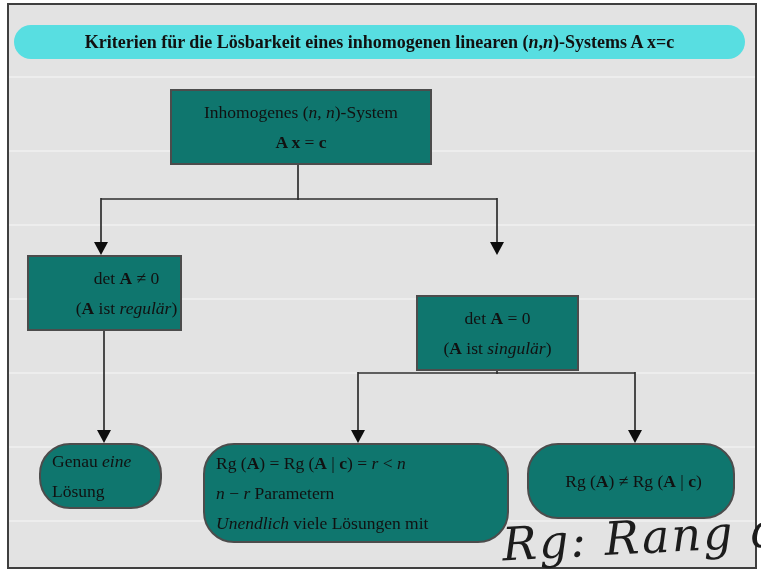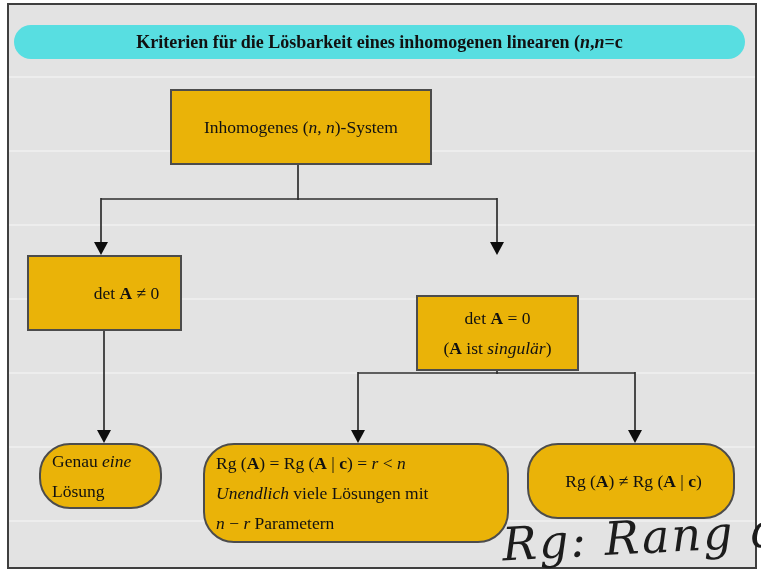--- a/index.html
+++ b/index.html
@@ -23,21 +23,21 @@
   .title-pill{
     position:absolute;left:14px;top:25px;width:731px;height:34px;
     border-radius:17px;
     display:flex;align-items:center;justify-content:center;
     font-size:18px;font-weight:bold;
     white-space:nowrap;
   }
   .node{
     position:absolute;box-sizing:border-box;
     border:2px solid #4c4c4c;
-    background:#eab308;
+    background:#0f766e;
     font-size:17.5px;
     display:flex;flex-direction:column;justify-content:center;
   }
   .node .nline{line-height:30px;white-space:nowrap;}
   .node.centered{text-align:center;}
   .node.lefted{padding-left:11px;padding-right:6px;text-align:left;border-radius:31px;}
   .node-root{left:170px;top:89px;width:262px;height:76px;}
   .node-regular{left:27px;top:255px;width:155px;height:76px;padding-left:44px;}
   .node-singular{left:416px;top:255px;width:163px;height:76px;margin-top:40px;}
   .node-unique{left:39px;top:443px;width:123px;height:66px;}
@@ -85,46 +85,49 @@
     <polygon points="351,430 365,430 358,443"></polygon>
     <line x1="635" y1="372" x2="635" y2="431"></line>
     <polygon points="628,430 642,430 635,443"></polygon>
   </svg>
 
   <div class="title-pill" id="title-pill" style="background: rgb(88, 222, 225);">
       <span class="seg-b">Kriterien für die Lösbarkeit eines inhomogenen linearen  (</span>
       <span class="seg-bi">n</span>
       <span class="seg-b">, </span>
       <span class="seg-bi">n</span>
+      <span class="seg-b">)-Systems  A x </span>
       <span class="seg-b">= </span>
       <span class="seg-b">c</span>
     </div>
 
   <div class="node node-root centered">
     <div class="nline"><span>Inhomogenes  (</span><span class="seg-i">n</span><span>, </span><span class="seg-i">n</span><span>)-System</span></div>
+    <div class="nline"><span class="seg-b">A x</span><span> = </span><span class="seg-b">c</span></div>
   </div>
 
   <div class="node node-regular centered">
     <div class="nline"><span>det </span><span class="seg-b">A</span><span> ≠ 0</span></div>
+    <div class="nline"><span>(</span><span class="seg-b">A</span><span>  ist </span><span class="seg-i">regulär</span><span>)</span></div>
   </div>
 
   <div class="node node-singular centered">
     <div class="nline"><span>det </span><span class="seg-b">A</span><span> = 0</span></div>
     <div class="nline"><span>(</span><span class="seg-b">A</span><span>  ist </span><span class="seg-i">singulär</span><span>)</span></div>
   </div>
 
   <div class="node node-unique lefted">
     <div class="nline"><span>Genau </span><span class="seg-i">eine</span></div>
     <div class="nline"><span>Lösung</span></div>
   </div>
 
   <div class="node node-infinite lefted">
     <div class="nline"><span>Rg (</span><span class="seg-b">A</span><span>) = Rg (</span><span class="seg-b">A</span><span> | </span><span class="seg-b">c</span><span>) = </span><span class="seg-i">r</span><span> &lt; </span><span class="seg-i">n</span></div>
+    <div class="nline"><span class="seg-i">n</span><span> − </span><span class="seg-i">r</span><span>  Parametern</span></div>
     <div class="nline"><span class="seg-i">Unendlich</span><span> viele Lösungen mit</span></div>
-    <div class="nline"><span class="seg-i">n</span><span> − </span><span class="seg-i">r</span><span>  Parametern</span></div>
   </div>
 
   <div class="node node-none lefted">
     <div class="nline"><span>Rg (</span><span class="seg-b">A</span><span>) ≠ Rg (</span><span class="seg-b">A</span><span> | </span><span class="seg-b">c</span><span>)</span></div>
   </div>
 
   <div class="slide-frame"></div>
 
   <div class="handwriting">Rg: Rang d. M</div>
 

